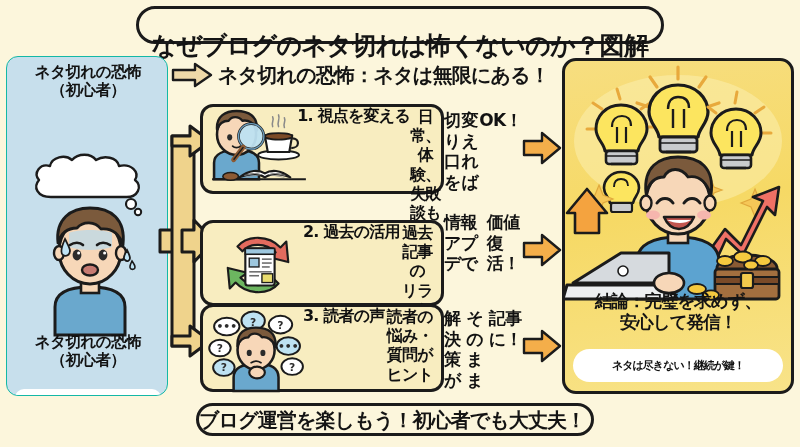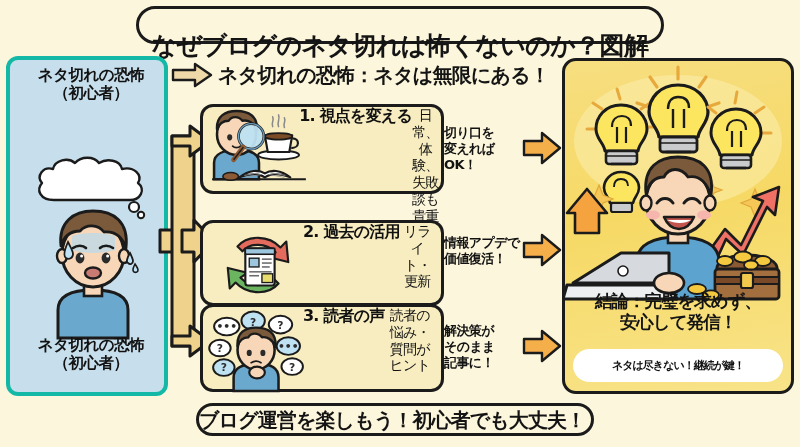--- a/index.html
+++ b/index.html
@@ -19,21 +19,21 @@
     box-sizing:border-box;
   }
   .title-pill span{
     font-size:25px;font-weight:700;color:#141414;letter-spacing:-0.6px;
     white-space:nowrap;line-height:1;margin-top:40px;
   }
 
   
   .left-panel{
     position:absolute;left:6px;top:56px;width:162px;height:340px;
-    background:#C7DFEC;border-radius:12px;border:4px solid #14b8a6;
+    background:#C7DFEC;border-radius:12px;border:1px solid #14b8a6;
     box-sizing:border-box;overflow:hidden;
   }
   .lp-head{
     position:absolute;left:0;top:6px;width:162px;text-align:center;
     font-size:15.5px;font-weight:700;color:#121212;line-height:1.18;
     letter-spacing:-0.5px;
   }
   .lp-foot{
     position:absolute;left:0;top:276px;width:162px;text-align:center;
     font-size:15.5px;font-weight:700;color:#121212;line-height:1.18;
@@ -77,33 +77,33 @@
   .card-txt{
     position:absolute;right:6px;top:0;width:132px;height:100%;
     display:flex;flex-direction:row;align-items:flex-start;justify-content:center;
     text-align:center;
   }
   .card-title{
     font-size:16px;font-weight:700;color:#111;letter-spacing:-0.8px;
     line-height:1.1;white-space:nowrap;margin-bottom:3px;
   }
   .card-body{
-    font-size:14px;font-weight:400;color:#111;letter-spacing:-0.8px;
+    font-size:16px;font-weight:700;color:#111;letter-spacing:-0.8px;
     line-height:1.2;
   }
 
   
   .conn{position:absolute;left:440px;width:122px;height:78px;}
   #conn1{top:110px;}
   #conn2{top:212px;}
   #conn3{top:308px;}
   .conn-label{
     position:absolute;left:0;top:0;width:82px;height:78px;
-    display:flex;flex-direction:column;align-items:flex-start;justify-content:center;
-    font-size:13px;font-weight:700;color:#121212;letter-spacing:-0.6px;
+    display:flex;flex-direction:row;align-items:flex-start;justify-content:center;
+    font-size:17px;font-weight:700;color:#121212;letter-spacing:-0.6px;
     line-height:1.22;padding-left:4px;box-sizing:border-box;
   }
   .conn-arrow{position:absolute;right:0;top:20px;width:40px;height:36px;}
 
   
   .right-panel{
     position:absolute;left:562px;top:58px;width:232px;height:336px;
     background:linear-gradient(170deg,#F7DE80 0%,#F6D965 45%,#F8E389 100%);
     border:3.5px solid #1b1b1b;border-radius:14px;
     box-sizing:border-box;overflow:hidden;
@@ -282,20 +282,21 @@
           <path d="M55,39 L65,39"></path>
           <path d="M55,43 L63,43"></path>
         <path d="M42,48 L65,48"></path>
           <path d="M42,52 L52,52"></path>
       </g>
       <rect x="55" y="50" width="11" height="9" fill="#E8DC6E" stroke="#1b1b1b" stroke-width="1.4"></rect>
     </svg>
     <div class="card-txt">
       <div class="card-title">2. 過去の活用</div>
       <div class="card-body">
+        <div>過去記事の</div>
         <div>リライト・更新</div>
       </div>
     </div>
   </div>
 
   <div class="card" id="card3">
     <svg class="card-art" viewBox="0 0 104 84">
 
       <g stroke="#1b1b1b" stroke-width="2">
         <ellipse cx="19" cy="18" rx="13" ry="9" fill="#ffffff"></ellipse>

